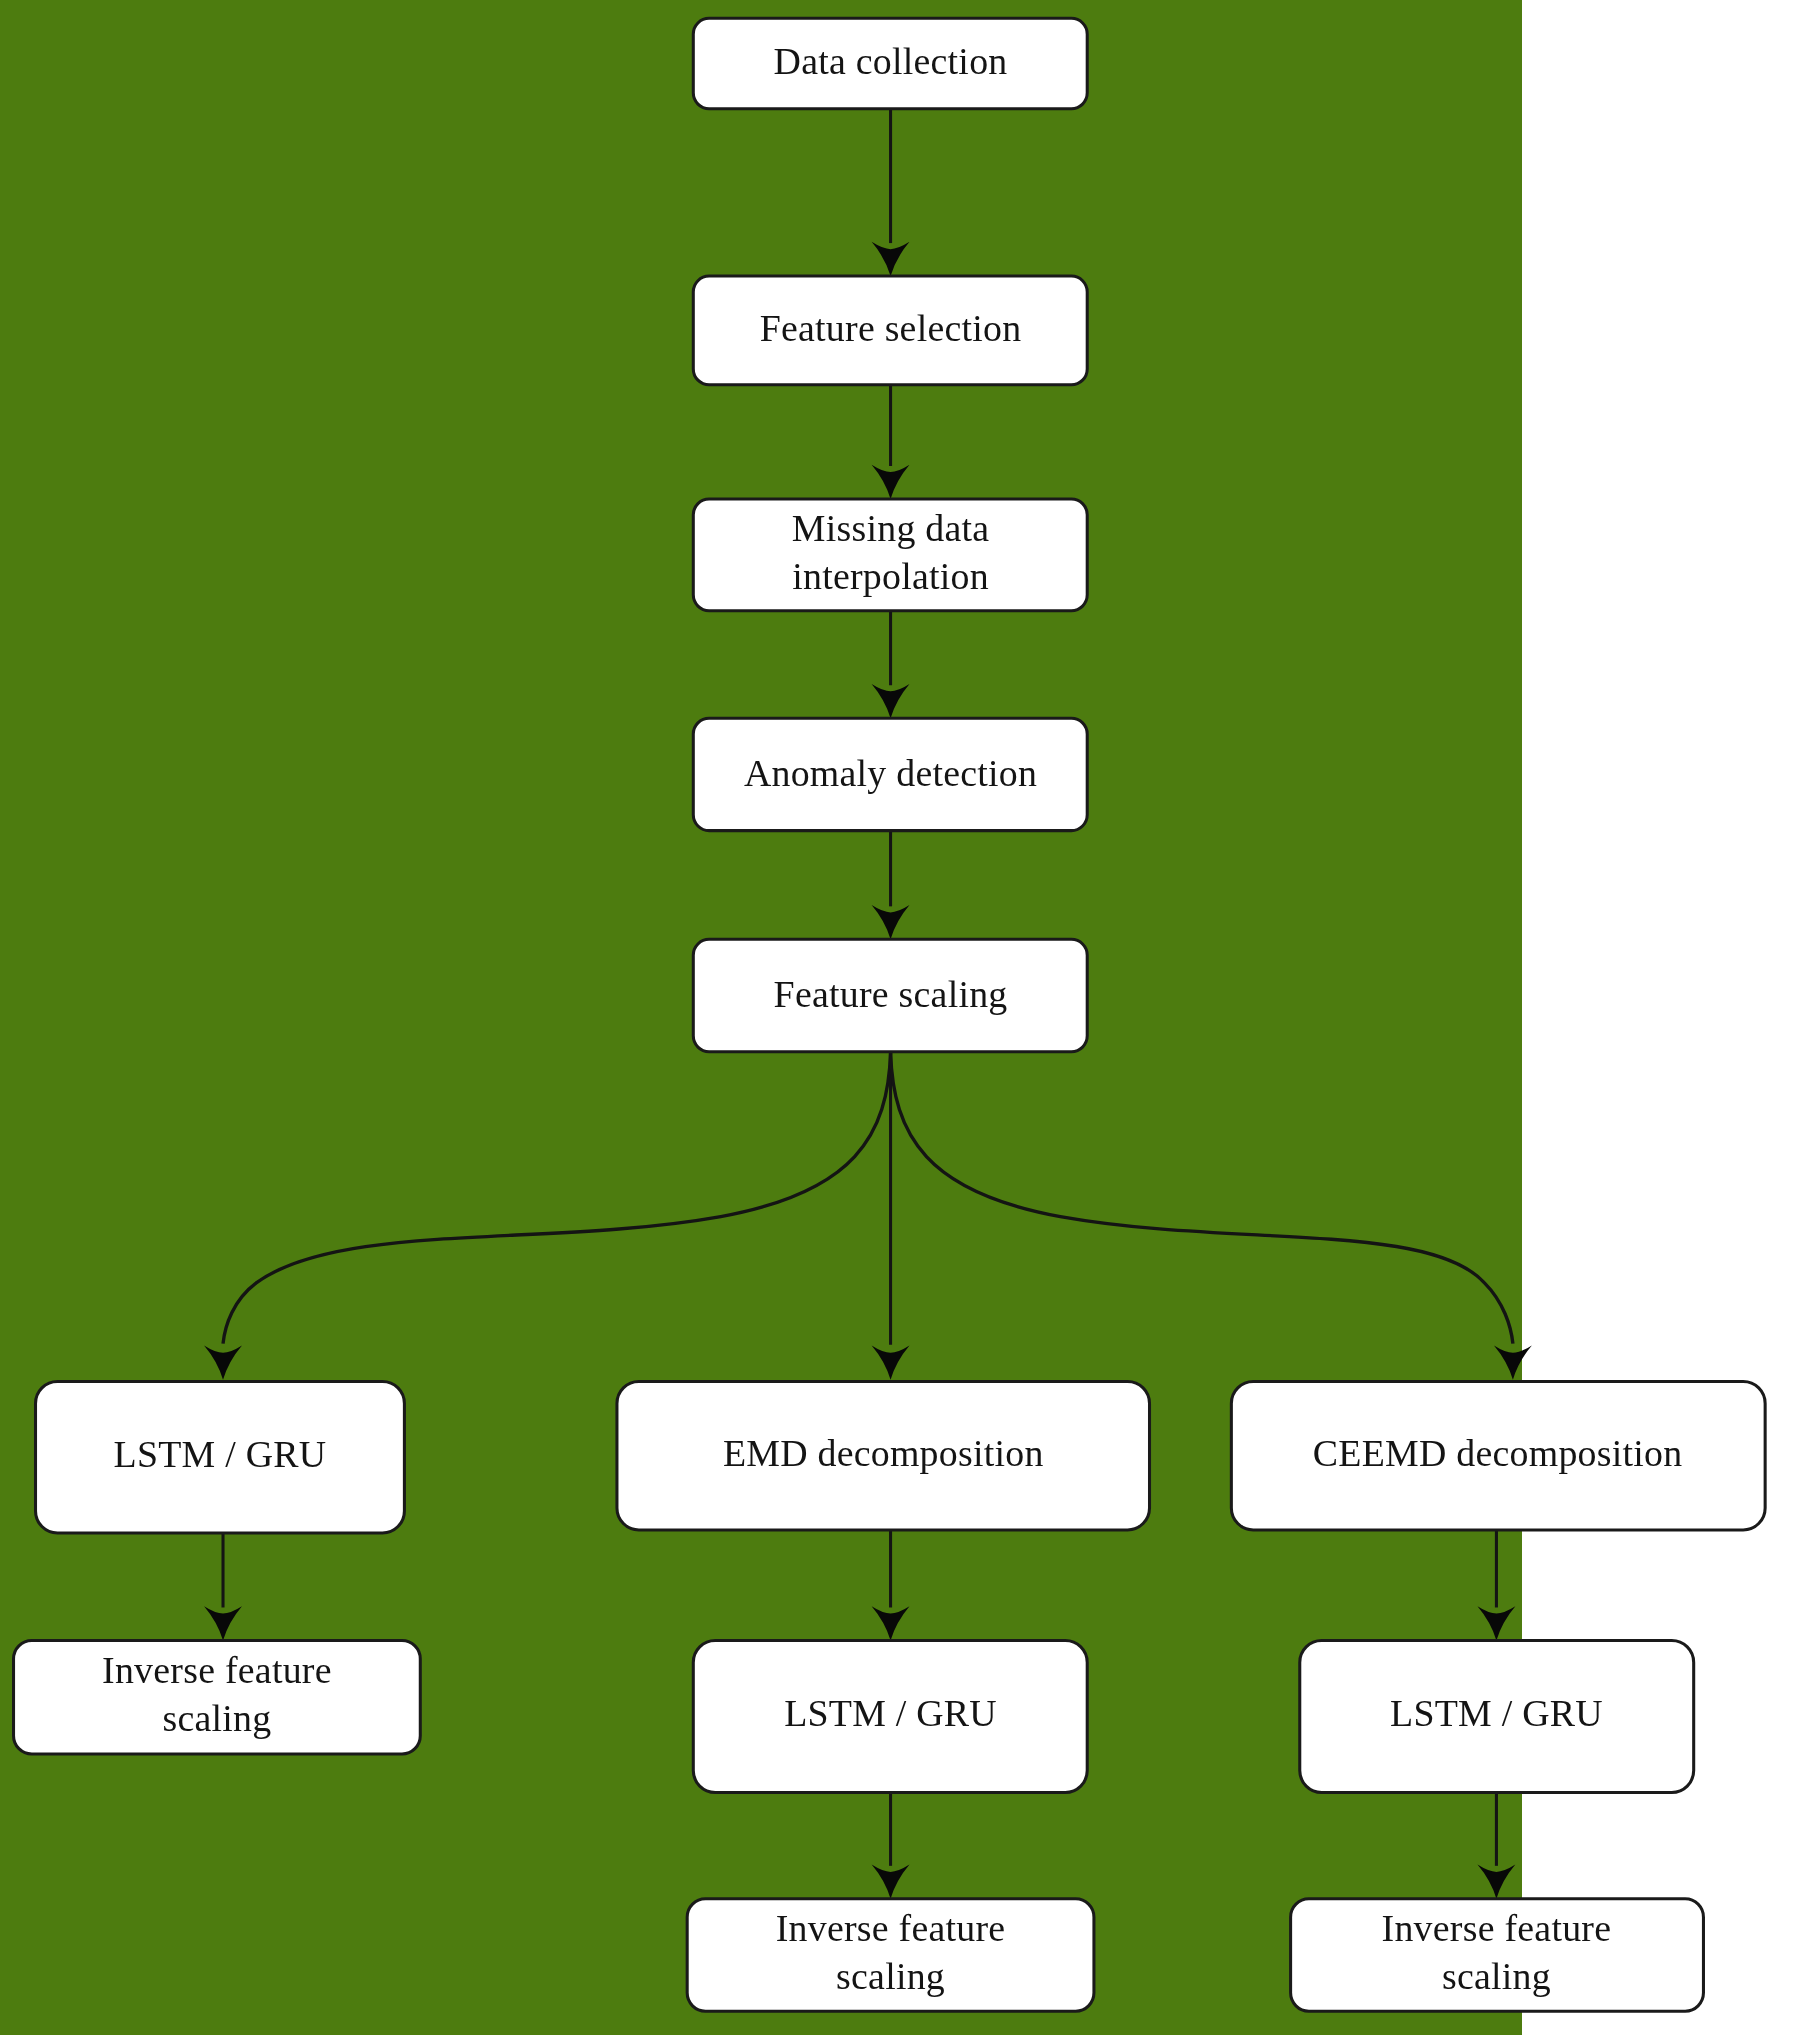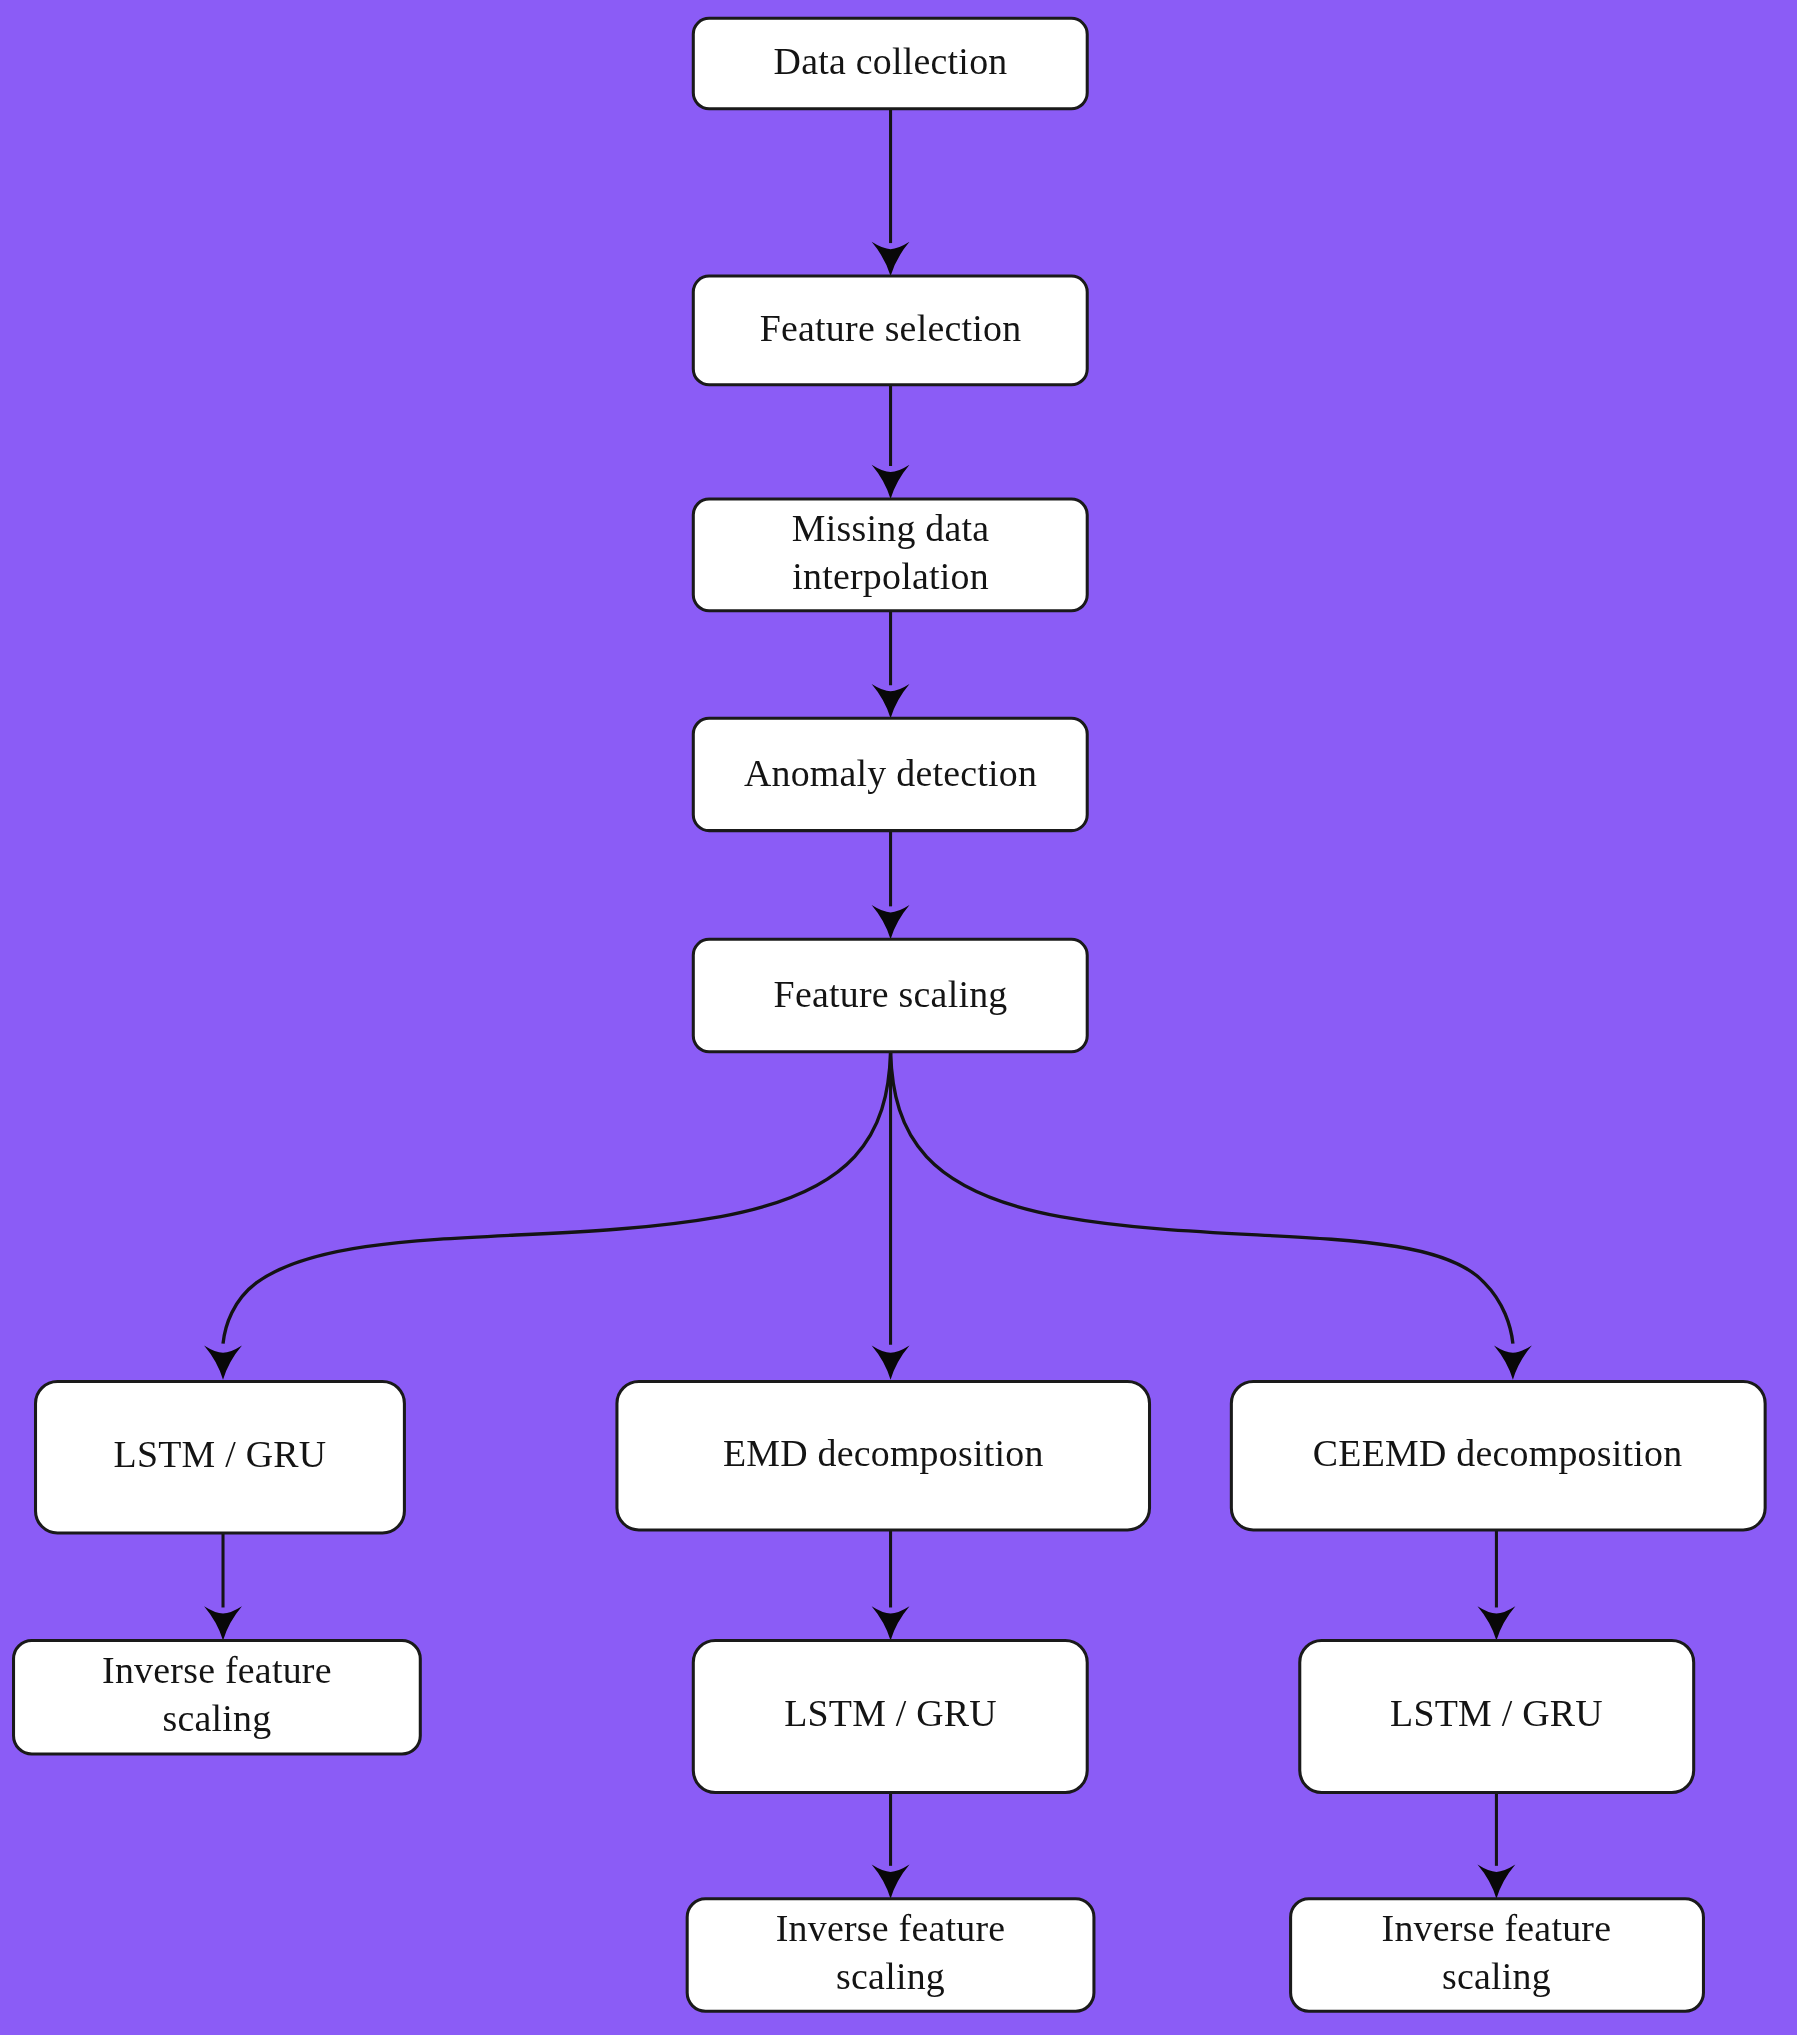--- a/index.html
+++ b/index.html
@@ -8,23 +8,23 @@
     background: #ffffff;
   }
   body {
     width: 1797px;
     height: 2035px;
     font-family: "Liberation Serif", "DejaVu Serif", serif;
     overflow: hidden;
   }
   #flowchart-root {
     position: relative;
-    width: 1797px;
+    width: 1522px;
     height: 2035px;
-    background: #8b5cf6;
+    background: #4d7c0f;
   }
   svg.diagram {
     display: block;
     width: 1797px;
     height: 2035px;
   }
   .node-box {
     fill: #ffffff;
     stroke: #1a1a1a;
     stroke-width: 5;

